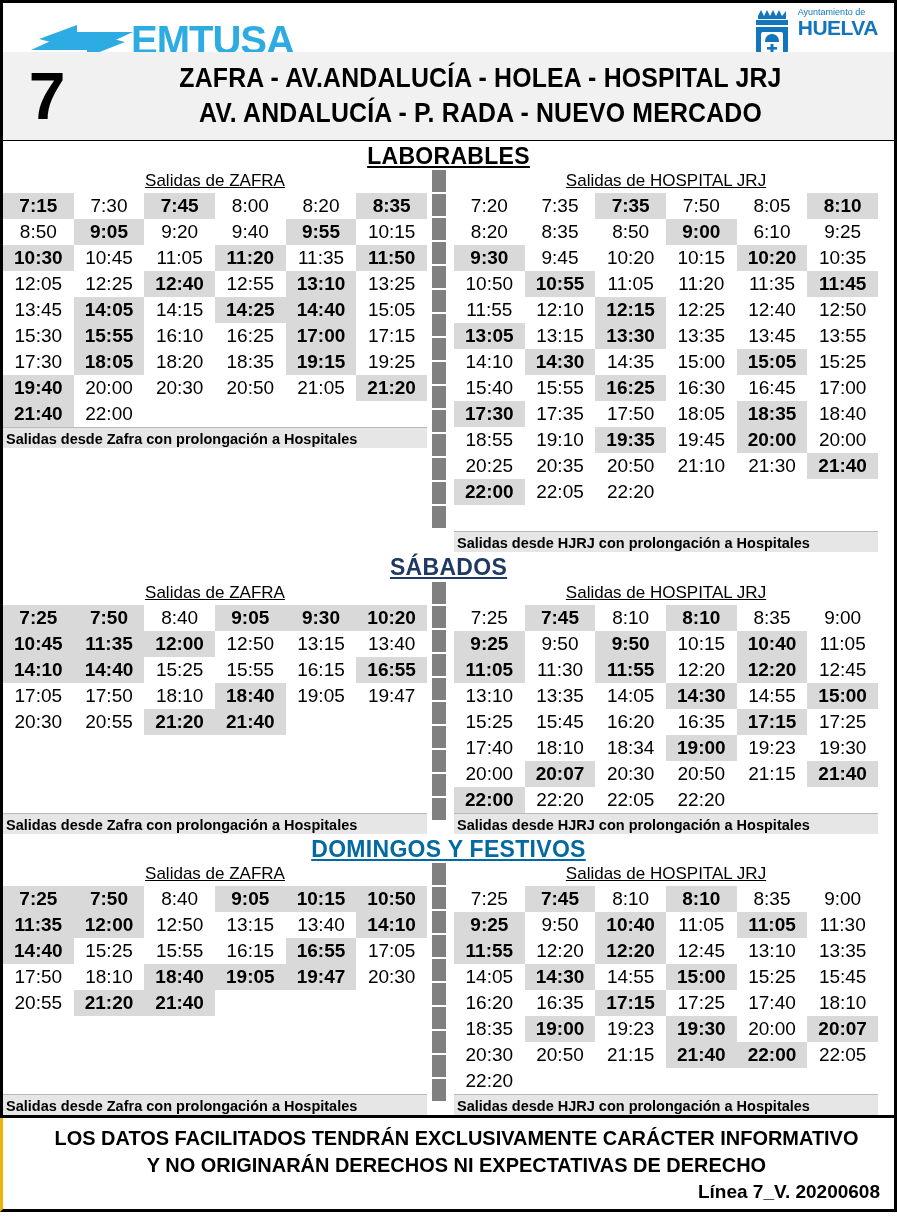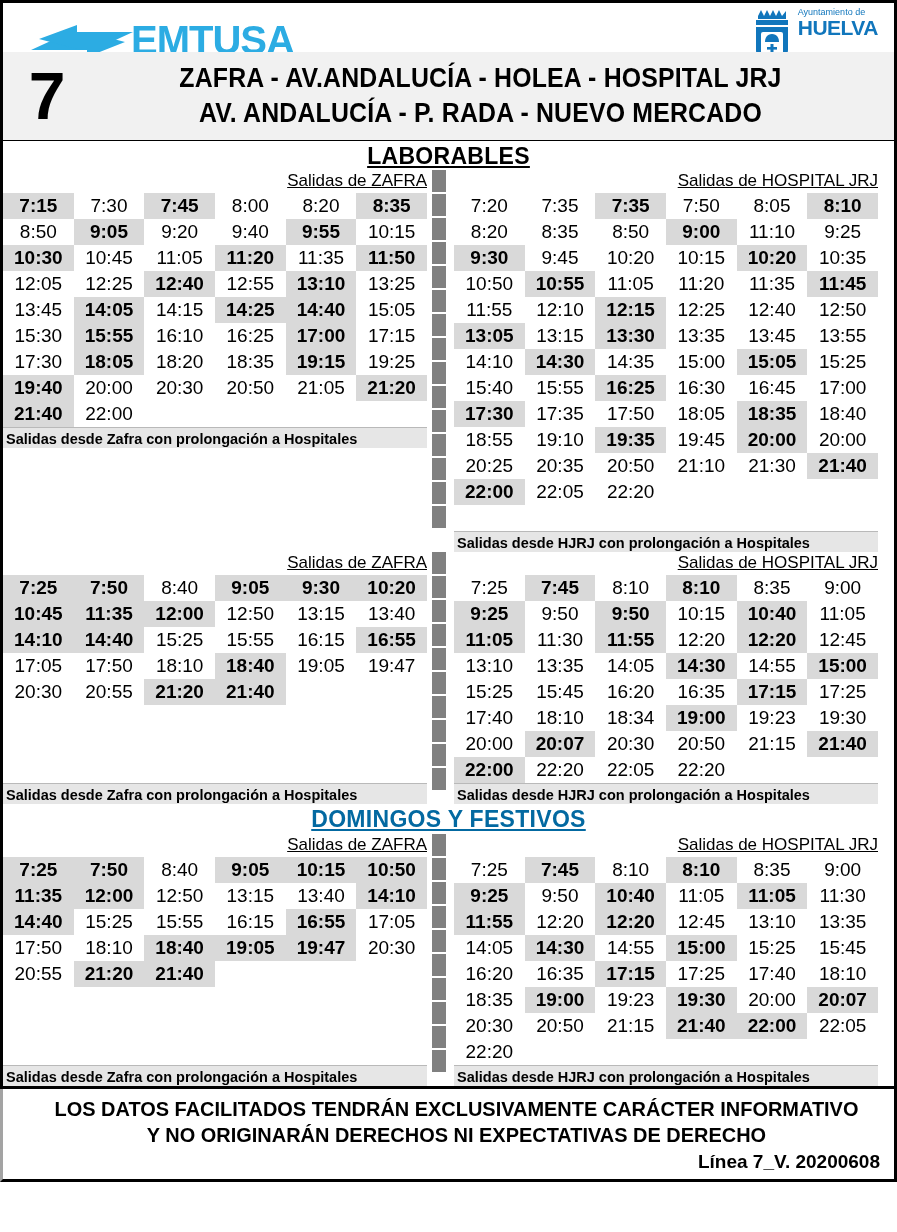--- a/index.html
+++ b/index.html
@@ -153,21 +153,21 @@
   }
   .divider span {
     display: block;
     width: 14px;
     margin-left: -3px;
     height: 22px;
     background: #808080;
   }
 
   .col-head {
-    text-align: right;
+    text-align: center;
     font-size: 17px;
     color: #000;
     text-decoration: underline;
     padding: 1px 0 2px 0;
     height: 23px;
     box-sizing: border-box;
     line-height: 20px;
   }
 
   .grid {
@@ -199,21 +199,21 @@
     line-height: 18px;
     box-sizing: border-box;
     border-top: 1px solid #B9B9B9;
     white-space: nowrap;
   }
 
   .filler { background: #fff; }
 
   
   .footer {
-    border-left: 3px solid #a3a3a3;
+    border-left: 3px solid #eab308;
     border-right: 3px solid #000;
     border-bottom: 3px solid #000;
     box-sizing: border-box;
     padding: 7px 12px 6px 28px;
     background: #fff;
   }
   .disclaimer {
     text-align: center;
     font-size: 21px;
     font-weight: bold;
@@ -359,21 +359,21 @@
               <div class="cell">7:20</div>
               <div class="cell">7:35</div>
               <div class="cell hi">7:35</div>
               <div class="cell">7:50</div>
               <div class="cell">8:05</div>
               <div class="cell hi">8:10</div>
               <div class="cell">8:20</div>
               <div class="cell">8:35</div>
               <div class="cell">8:50</div>
               <div class="cell hi">9:00</div>
-              <div class="cell">11:10</div>
+              <div class="cell">6:10</div>
               <div class="cell">9:25</div>
               <div class="cell hi">9:30</div>
               <div class="cell">9:45</div>
               <div class="cell">10:20</div>
               <div class="cell">10:15</div>
               <div class="cell hi">10:20</div>
               <div class="cell">10:35</div>
               <div class="cell">10:50</div>
               <div class="cell hi">10:55</div>
               <div class="cell">11:05</div>
@@ -428,20 +428,21 @@
               <div class="cell empty"></div>
               <div class="cell empty"></div>
               <div class="cell empty"></div>
             </div>
             <div class="filler" style="flex: 1 1 auto;"></div>
             <div class="note">Salidas desde HJRJ con prolongación a Hospitales</div>
           </div>
         </div>
       </div>
       <div class="section">
+        <div class="section-title t-sabados">SÁBADOS</div>
         <div class="cols">
           <div class="col" style="display: flex; flex-direction: column;">
             <div class="col-head">Salidas de ZAFRA</div>
             <div class="grid">
               <div class="cell hi">7:25</div>
               <div class="cell hi">7:50</div>
               <div class="cell">8:40</div>
               <div class="cell hi">9:05</div>
               <div class="cell hi">9:30</div>
               <div class="cell hi">10:20</div>

